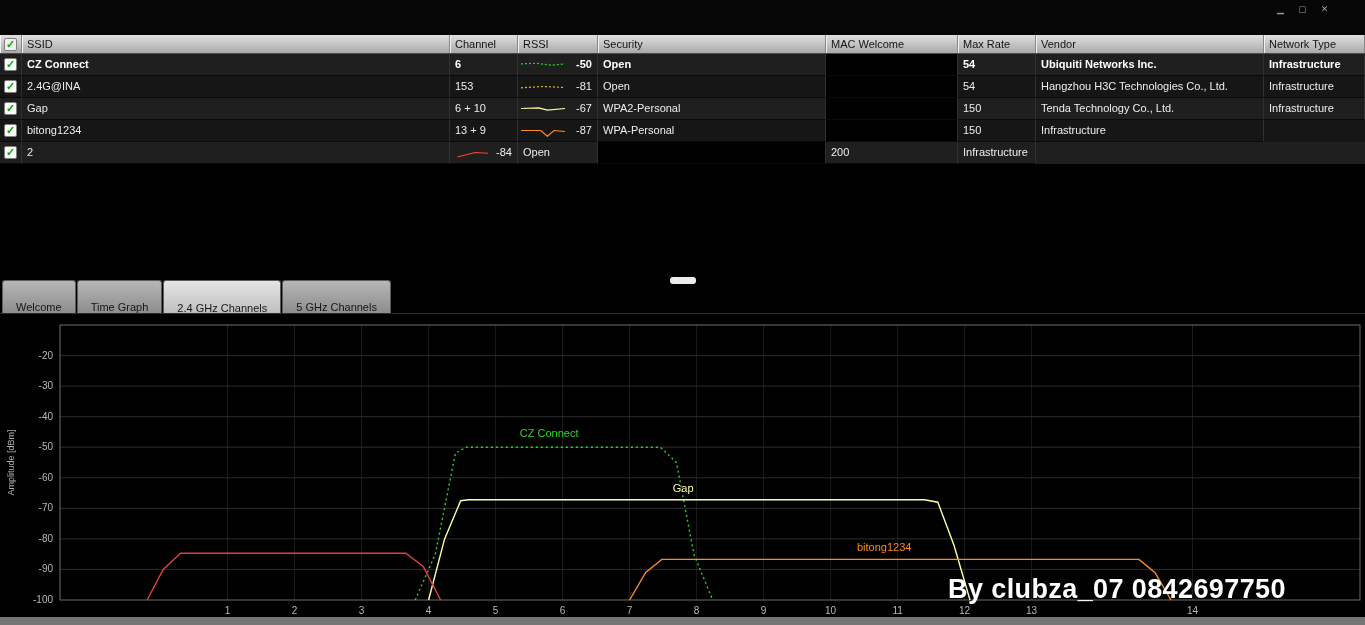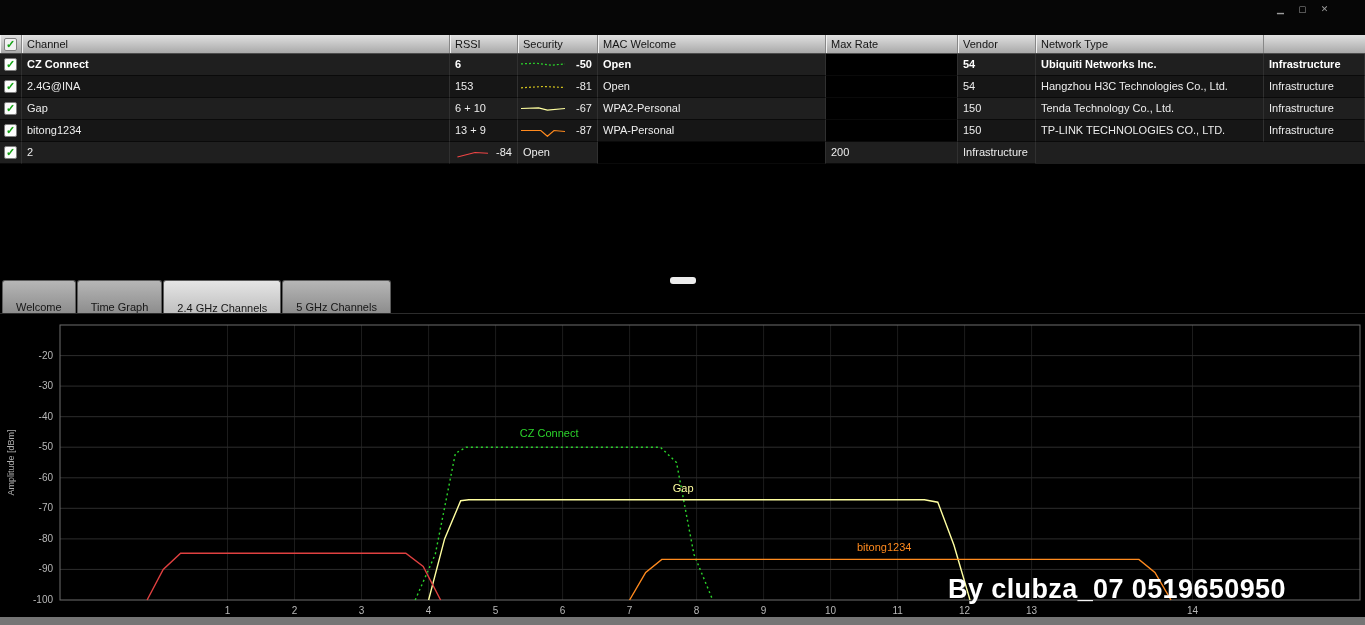--- a/index.html
+++ b/index.html
@@ -69,20 +69,21 @@
   </div>
 </div>
 
 <div class="nettable">
   <div class="tgrid thead">
     <div class="th c-check">
       <span class="cb hdr">
           <span class="check">✓</span>
         </span>
     </div>
+    <div class="th">SSID</div>
     <div class="th">Channel</div>
     <div class="th">RSSI</div>
     <div class="th">Security</div>
     <div class="th">MAC Welcome</div>
     <div class="th">Max Rate</div>
     <div class="th">Vendor</div>
     <div class="th">Network Type</div>
   </div>
 
   <div class="tgrid trow bold">
@@ -158,21 +159,20 @@
     <div class="cell">13 + 9</div>
     <div class="cell c-rssi">
       <svg class="spark" width="44" height="13">
           <polyline points="0.0,6.5 19.8,6.5 26.4,12.3 33.0,6.5 44.0,7.5" fill="none" stroke="#ff8a1e" stroke-width="1.2"></polyline>
         </svg>
       <span class="rssi-val">-87</span>
     </div>
     <div class="cell">WPA-Personal</div>
     <div class="cell c-mac"></div>
     <div class="cell">150</div>
-    <div class="cell">TP-LINK TECHNOLOGIES CO., LTD.</div>
     <div class="cell">Infrastructure</div>
   </div>
 
   <div class="tgrid trow">
     <div class="cell c-check">
       <span class="cb">
           <span class="check">✓</span>
         </span>
     </div>
     <div class="cell">2</div>
@@ -248,15 +248,15 @@
     <text x="1192.5" y="302" fill="#b8b8b8" font-size="10" text-anchor="middle">14</text>
     <text fill="#b0b0b0" font-size="9" text-anchor="middle" transform="translate(14 150.5) rotate(-90)">Amplitude [dBm]</text>
     <polyline points="415.2,288.0 435.3,242.2 455.4,141.3 466.1,135.2 660.4,135.2 676.5,150.5 693.9,242.2 712.7,288.0" fill="none" stroke="#2bd42b" stroke-width="1.4" stroke-dasharray="2 3"></polyline>
     <text x="549.2" y="124.5" fill="#2bd42b" font-size="11" text-anchor="middle">CZ Connect</text>
     <polyline points="428.6,288.0 444.6,226.9 460.7,188.7 468.8,187.8 924.4,187.8 937.8,190.2 953.9,233.0 970.0,288.0" fill="none" stroke="#ffffa0" stroke-width="1.4"></polyline>
     <text x="683.2" y="179.5" fill="#ffffa0" font-size="11" text-anchor="middle">Gap</text>
     <polyline points="629.6,288.0 645.7,260.5 661.8,247.4 1138.9,247.4 1154.9,260.5 1171.0,288.0" fill="none" stroke="#ff8a1e" stroke-width="1.4"></polyline>
     <text x="884.2" y="238.5" fill="#ff8a1e" font-size="11" text-anchor="middle">bitong1234</text>
     <polyline points="147.1,288.0 163.2,257.4 180.6,241.3 405.8,241.3 423.2,254.4 440.6,288.0" fill="none" stroke="#e04040" stroke-width="1.4"></polyline>
   </svg>
-<div class="watermark">By clubza_07 0519650950</div>
+<div class="watermark">By clubza_07 0842697750</div>
 
 <div class="bottom-strip"></div>
 
 </body></html>

